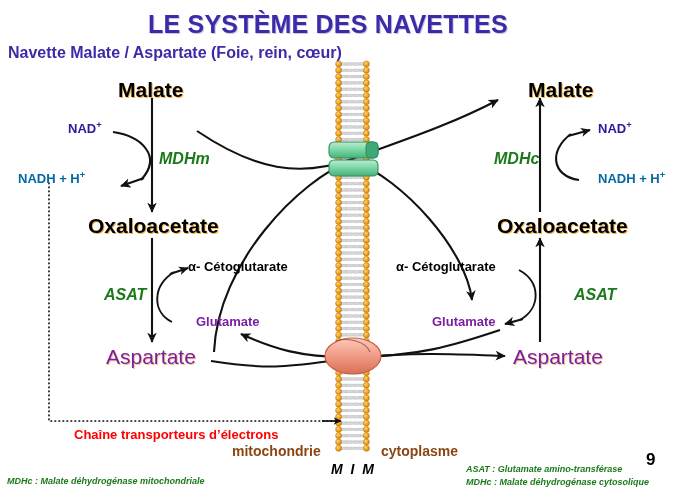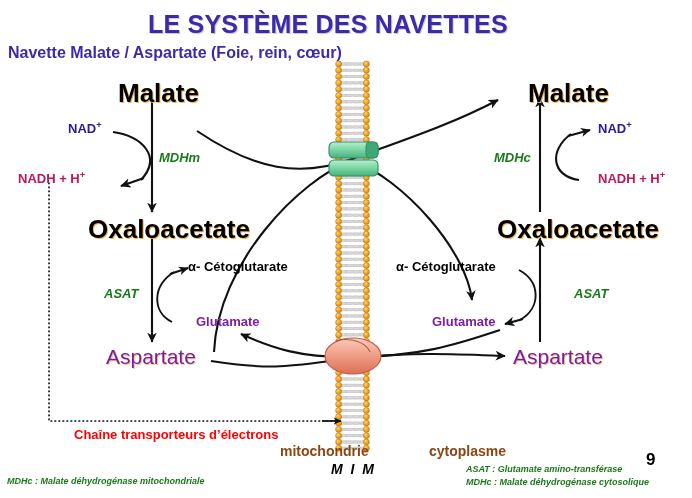--- a/index.html
+++ b/index.html
@@ -16,28 +16,28 @@
   }
   #subtitle{
     left:8px;top:44px;font-size:16px;font-weight:bold;color:#3B2BA8;
   }
 
   
   .metab{
     font-weight:bold;color:#000000;
     text-shadow:1px 1px 0 #f0b44a;
   }
-  .metab-big{font-size:26px;}
+  .metab-big{font-size:21px;}
   .metab-small{font-size:13px;color:#000;text-shadow:none;}
   .purple{color:#7B1FA2;text-shadow:none;}
   .purple-big{color:#7B1FA2;font-size:21px;font-weight:normal;text-shadow:1px 1px 0 #f3c88e;}
   .blue{color:#2A1B9A;font-weight:bold;font-size:13px;}
-  .red{color:#be185d;font-weight:bold;font-size:13px;}
-  .enzyme{color:#1a7a1a;font-weight:bold;font-style:italic;font-size:13px;}
-  .brown{color:#8B4513;font-weight:bold;font-size:14px;margin-left:48px;}
+  .red{color:#0369a1;font-weight:bold;font-size:13px;}
+  .enzyme{color:#1a7a1a;font-weight:bold;font-style:italic;font-size:16px;}
+  .brown{color:#8B4513;font-weight:bold;font-size:14px;}
   .redchain{color:#FF0000;font-weight:bold;font-size:13px;}
   .mim{font-size:14px;font-weight:bold;color:#000;letter-spacing:2px;font-style:italic;}
   .footnote{color:#1a7a1a;font-weight:bold;font-style:italic;font-size:9px;}
   .pagenum{font-size:17px;font-weight:bold;color:#000;}
   sup.pl{font-size:.72em;vertical-align:super;}
 
   
   svg.layer{position:absolute;left:0;top:0;width:692px;height:498px;
             overflow:visible;pointer-events:none;}
 </style>

